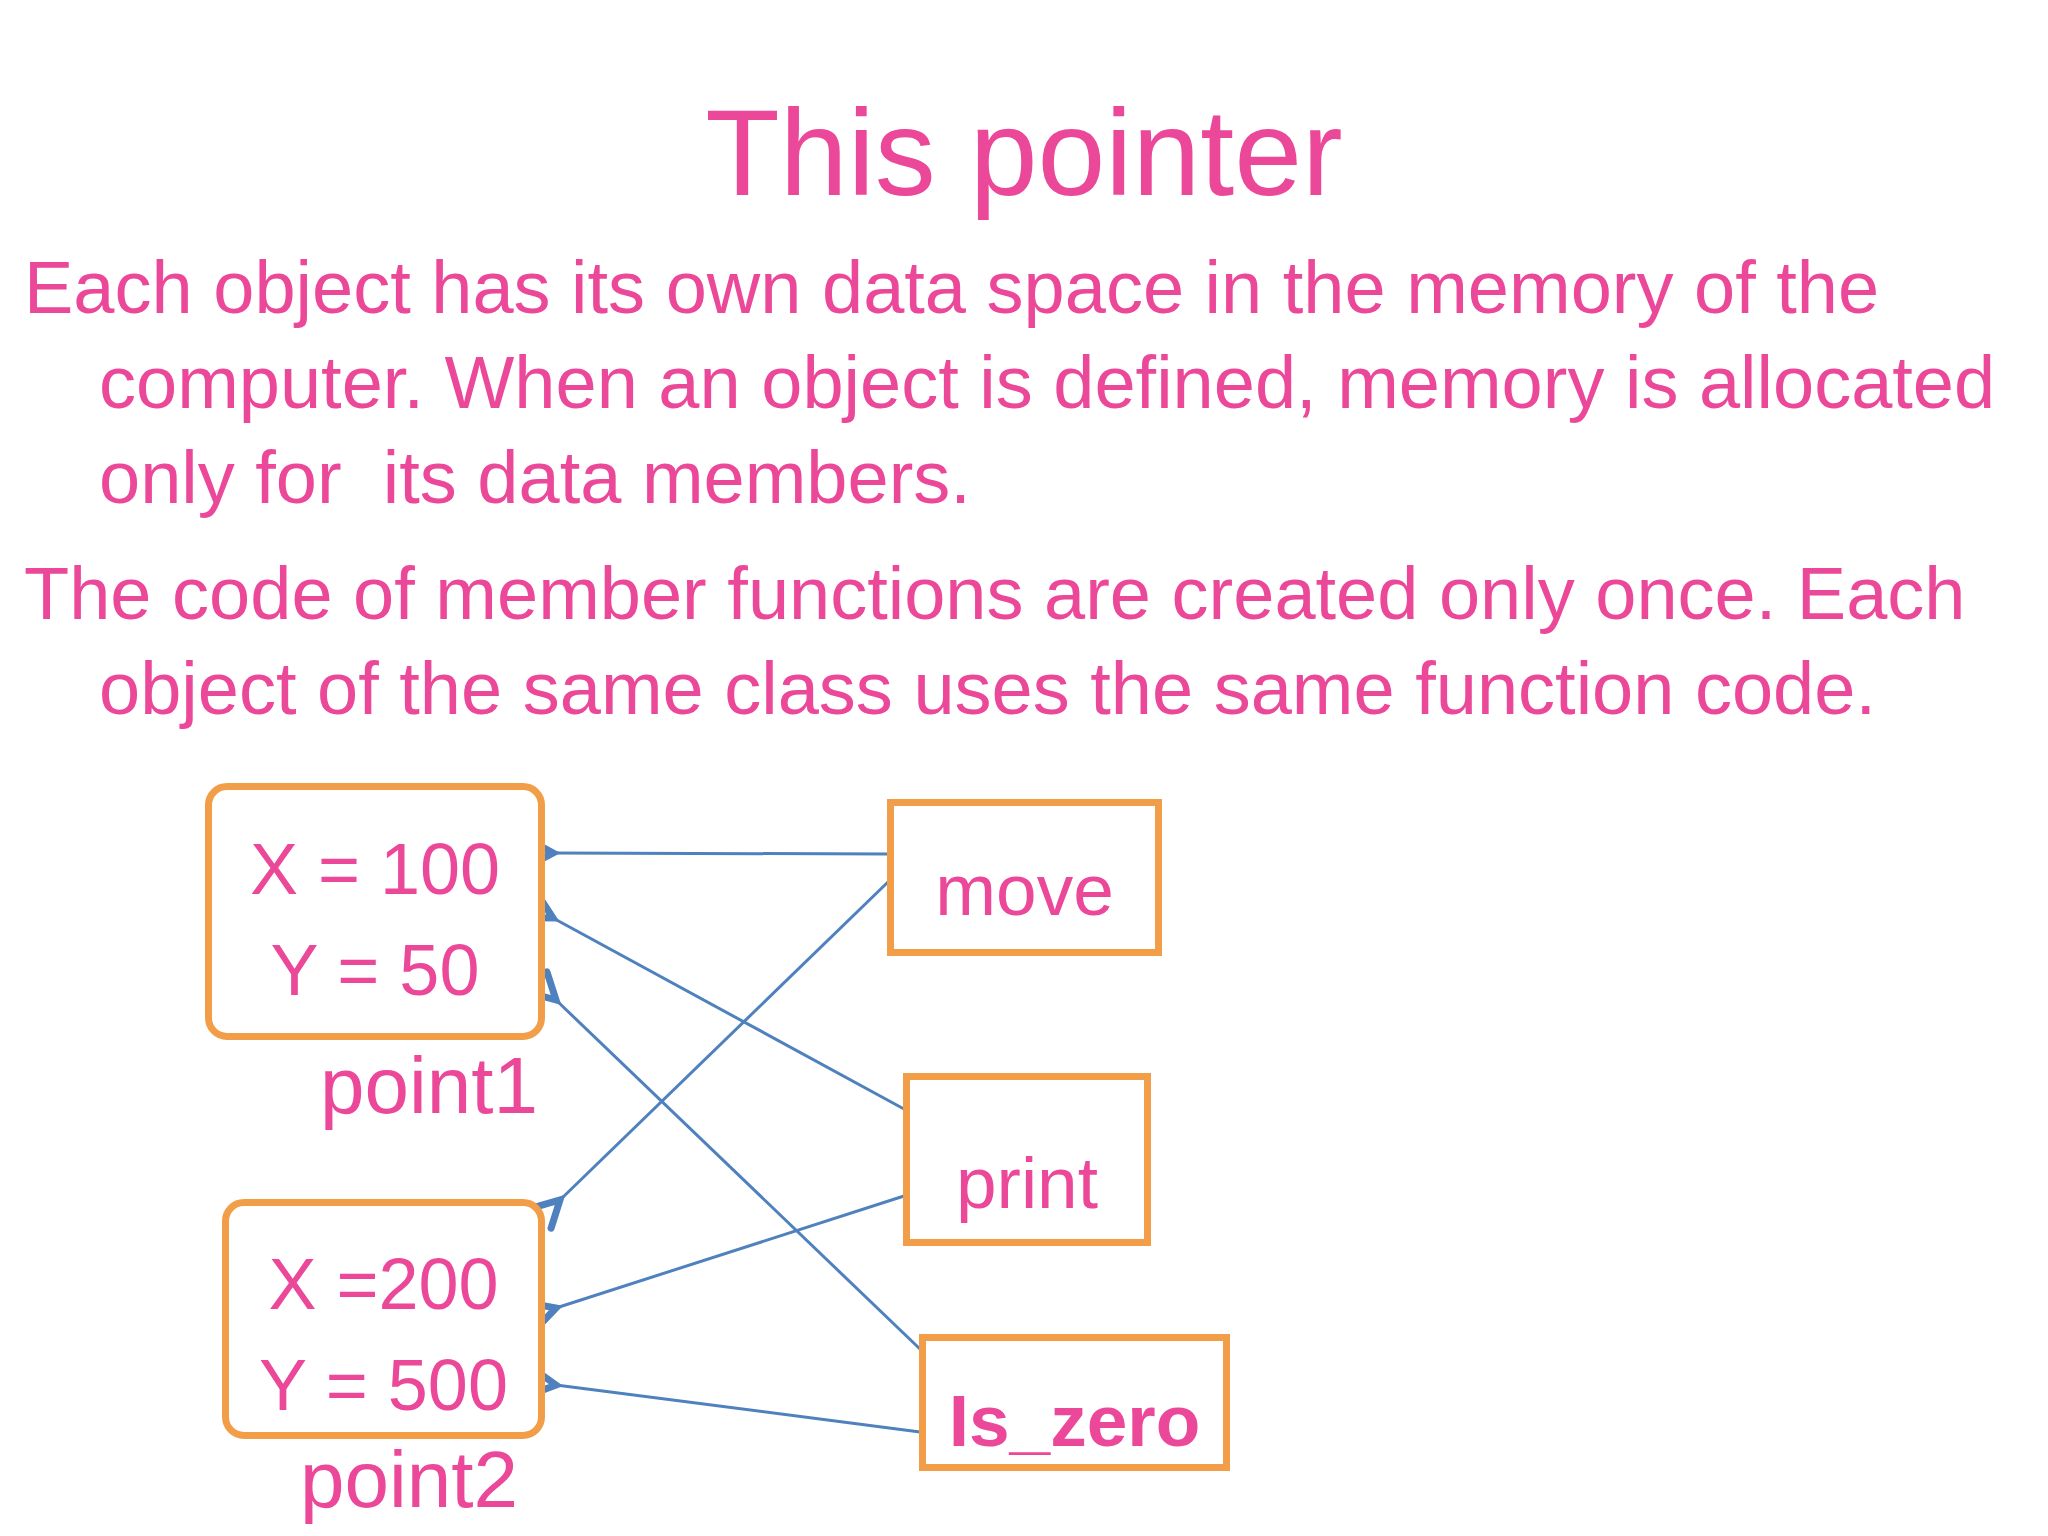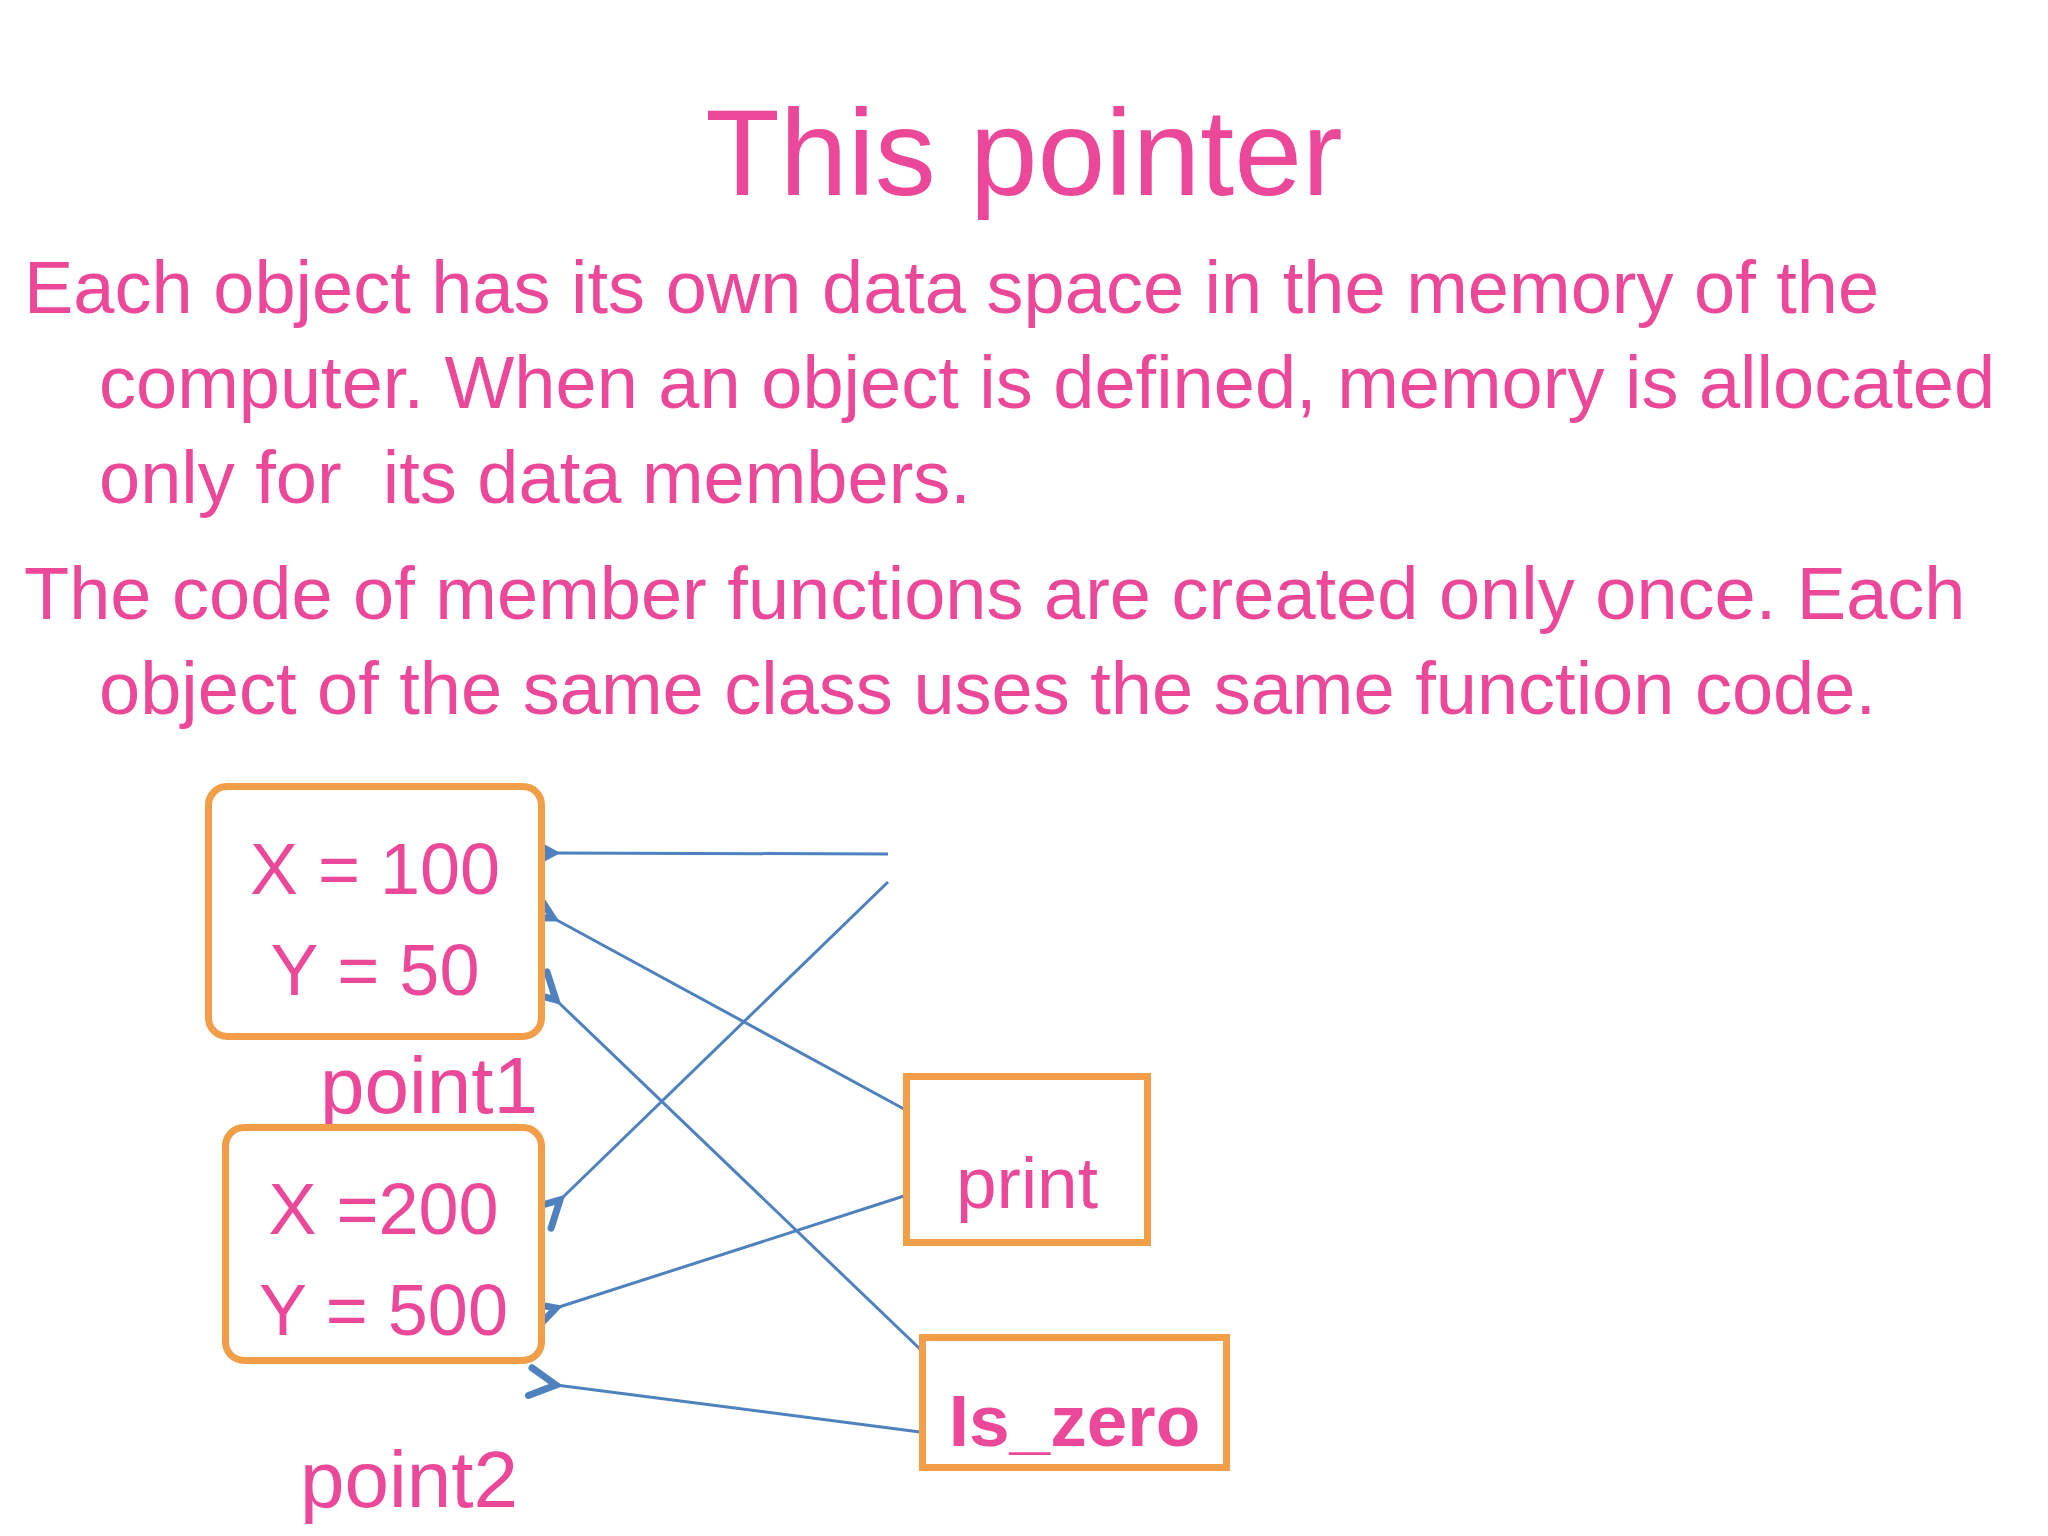--- a/index.html
+++ b/index.html
@@ -28,21 +28,21 @@
   .para .cont { margin-left: 75px; }
 
   .obj-box {
     position: absolute;
     border: 7px solid #F29E49;
     border-radius: 22px;
     background: #ffffff;
     box-sizing: border-box;
   }
   .point1 { left: 205px; top: 783px; width: 340px; height: 257px; }
-  .point2 { left: 222px; top: 1124px; width: 323px; height: 240px; }
+  .point2 { left: 222px; top: 1199px; width: 323px; height: 240px; }
   .obj-fields {
     position: absolute; left: 0; right: 0;
     text-align: center;
     font-size: 72px;
     line-height: 101px;
   }
   .point1 .obj-fields { top: 29px; }
   .point2 .obj-fields { top: 28px; }
   .obj-fields .line { white-space: pre; }
 
@@ -122,20 +122,23 @@
   <div class="obj-label label1">point1</div>
 
   <div class="obj-box point2">
     <div class="obj-fields">
       <div class="line">X =200</div>
       <div class="line">Y = 500</div>
     </div>
   </div>
   <div class="obj-label label2">point2</div>
 
+  <div class="fn-box fn-move">
+    <span>move</span>
+  </div>
   <div class="fn-box fn-print">
     <span>print</span>
   </div>
   <div class="fn-box fn-iszero">
     <span>Is_zero</span>
   </div>
 
 </div>
 
 </body></html>

